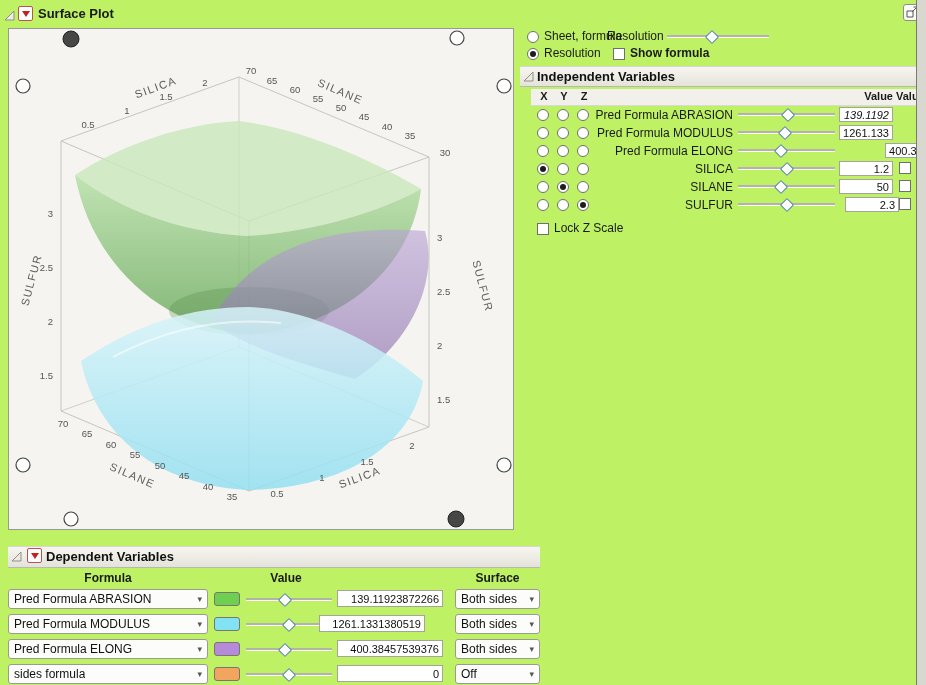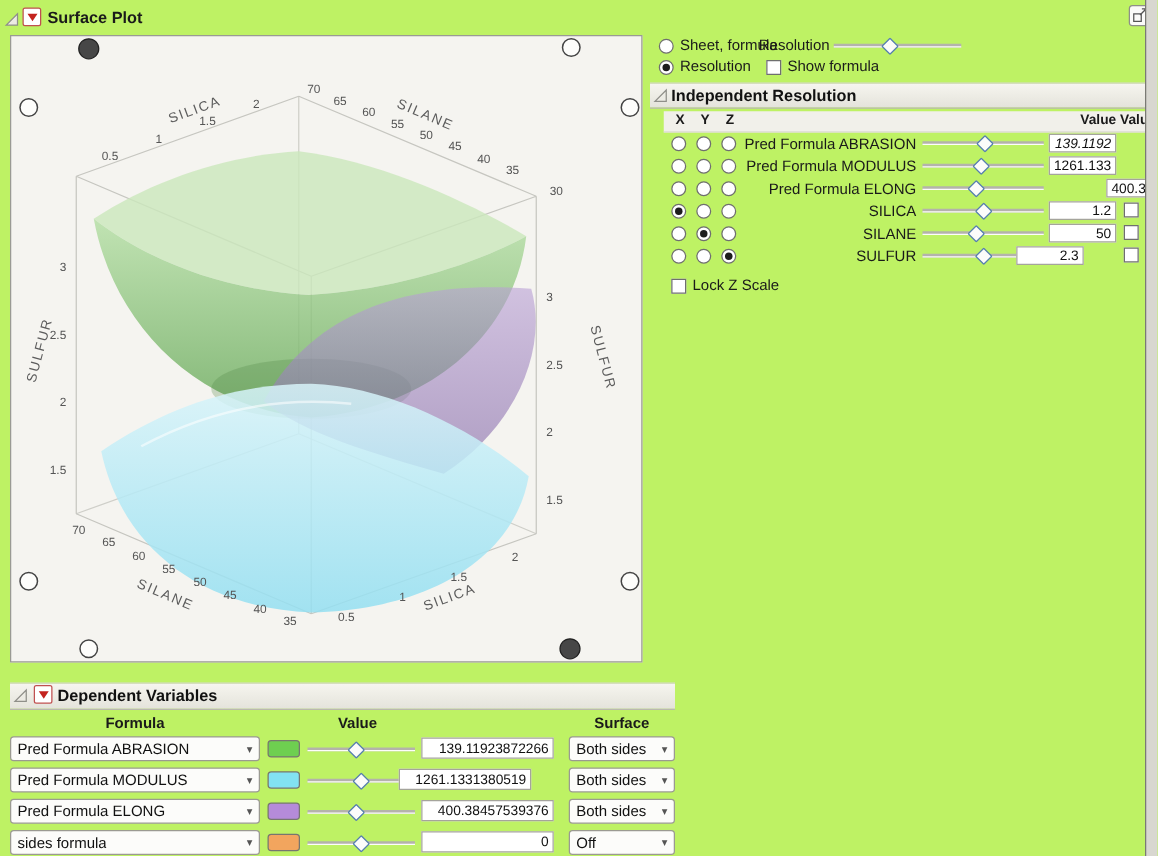--- a/index.html
+++ b/index.html
@@ -149,27 +149,27 @@
   <div class="abs lbl" style="left:544px;top:29px;">Sheet, formula</div>
   <div class="abs lbl" style="left:607px;top:29px;">Resolution</div>
   <div class="abs slider" style="left:667px;top:29px;width:102px;">
       <div class="track"></div>
       <div class="thumb" style="left:44%;"></div>
     </div>
 
   <div class="abs radio sel" style="left:527px;top:48px;"></div>
   <div class="abs lbl" style="left:544px;top:46px;">Resolution</div>
   <div class="abs checkbox" style="left:613px;top:48px;"></div>
-  <div class="abs lbl" style="left:630px;top:46px;">Show formula</div>
+  <div class="abs lbl" style="left:630px;top:46px;font-weight:bold;">Show formula</div>
 
   <div class="abs hdrbar" style="left:520px;top:66px;width:406px;height:19px;"></div>
   <svg class="abs" style="left:522px;top:69px;" width="13" height="14">
       <polygon points="11,3 11,12 2,12" fill="#ecebe4" stroke="#8f8f89"></polygon>
     </svg>
-  <div class="abs hdr-title" style="left:537px;top:69px;">Independent Resolution</div>
+  <div class="abs hdr-title" style="left:537px;top:69px;">Independent Variables</div>
 
   <div class="abs" style="left:531px;top:89px;width:395px;height:16px;background:#f1f0ea;border-bottom:1px solid #dbdad2;"></div>
   <div class="abs lbl bold" style="left:538px;top:90px;width:12px;text-align:center;font-size:11px;">X</div>
   <div class="abs lbl bold" style="left:558px;top:90px;width:12px;text-align:center;font-size:11px;">Y</div>
   <div class="abs lbl bold" style="left:578px;top:90px;width:12px;text-align:center;font-size:11px;">Z</div>
   <div class="abs lbl bold" style="left:839px;top:90px;width:54px;text-align:right;font-size:11px;">Value</div>
   <div class="abs lbl bold" style="left:896px;top:90px;font-size:11px;">Value</div>
 
   <div class="abs radio" style="left:537px;top:109px;"></div>
   <div class="abs radio" style="left:557px;top:109px;"></div>
@@ -224,21 +224,21 @@
   <div class="abs checkbox" style="left:899px;top:180px;"></div>
 
   <div class="abs radio" style="left:537px;top:199px;"></div>
   <div class="abs radio" style="left:557px;top:199px;"></div>
   <div class="abs radio sel" style="left:577px;top:199px;"></div>
   <div class="abs lbl" style="left:590px;top:198px;width:143px;text-align:right;">SULFUR</div>
   <div class="abs slider" style="left:738px;top:197px;width:97px;">
       <div class="track"></div>
       <div class="thumb" style="left:50%;"></div>
     </div>
-  <input class="abs vinput" style="left: 813px; top: 197px; width: 54px; height: 15px;" readonly="" value="2.3">
+  <input class="abs vinput" style="left: 845px; top: 197px; width: 54px; height: 15px;" readonly="" value="2.3">
   <div class="abs checkbox" style="left:899px;top:198px;"></div>
 
   <div class="abs checkbox" style="left:537px;top:223px;"></div>
   <div class="abs lbl" style="left:554px;top:221px;">Lock Z Scale</div>
 
   <div class="abs hdrbar" style="left:8px;top:546px;width:532px;height:20px;"></div>
   <svg class="abs" style="left:10px;top:549px;" width="13" height="14">
       <polygon points="11,3 11,12 2,12" fill="#ecebe4" stroke="#8f8f89"></polygon>
     </svg>
   <div class="abs redtri-btn" style="left:27px;top:548px;">

